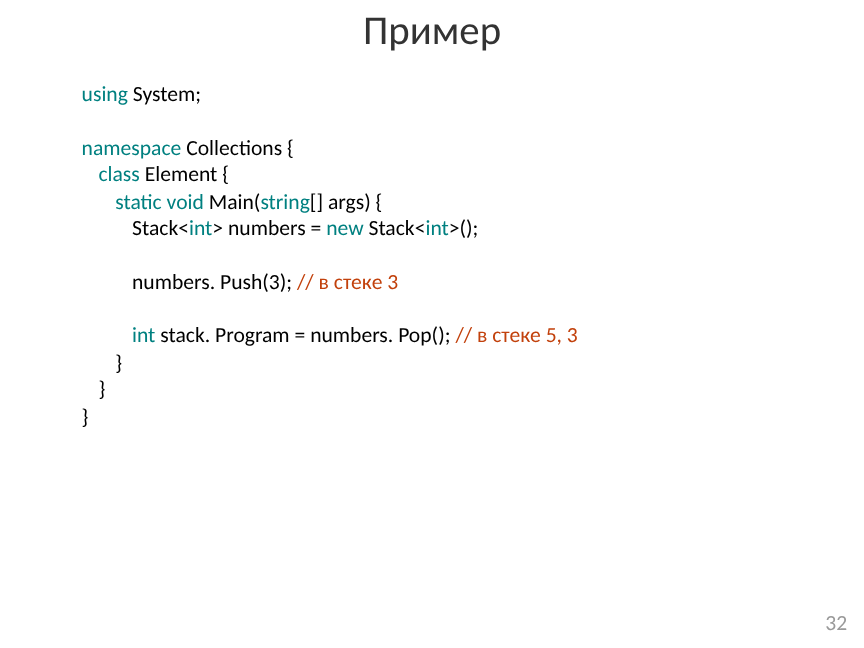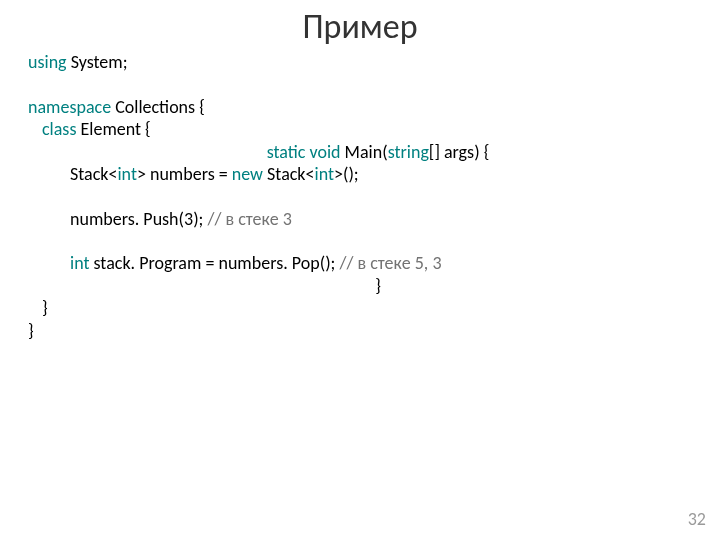--- a/index.html
+++ b/index.html
@@ -10,35 +10,36 @@
     background: #ffffff;
     font-family: Calibri, "Segoe UI", Arial, sans-serif;
     position: relative;
     overflow: hidden;
   }
   .title {
     text-align: center;
     font-size: 34px;
     color: #333333;
     margin-top: 6px;
-    margin-bottom: 4px;
+    margin-bottom: 20px;
     font-weight: 400;
   }
   .code {
     font-size: 18px;
     line-height: 1.25;
     color: #000000;
     padding-left: 28px;
     padding-right: 20px;
+    margin-left: 40px;
   }
   .kw { color: #008080; } 
-  .cm { color: #737373; } 
+  .cm { color: #c2410c; } 
   .blank { height: 22px; }
   .i1 { padding-left: 14px; }
-  .i2 { padding-left: 28px; text-align: center; }
+  .i2 { padding-left: 28px; }
   .i3 { padding-left: 42px; }
   .pagenum {
     position: absolute;
     right: 14px;
     bottom: 10px;
     font-size: 18px;
     color: #9a9a9a;
   }
 </style>
 </head>

